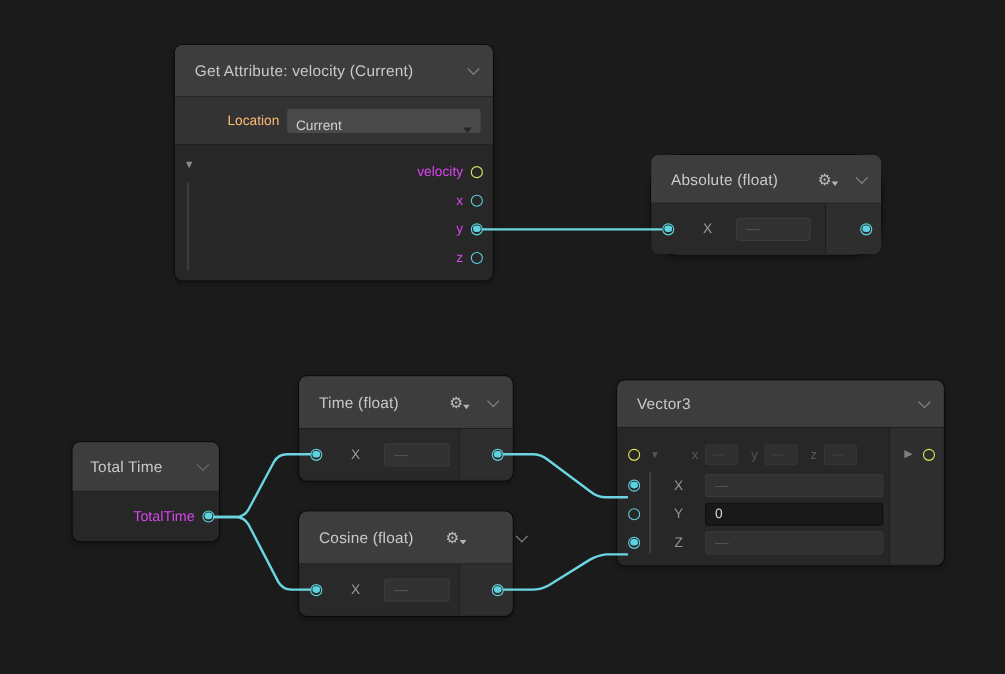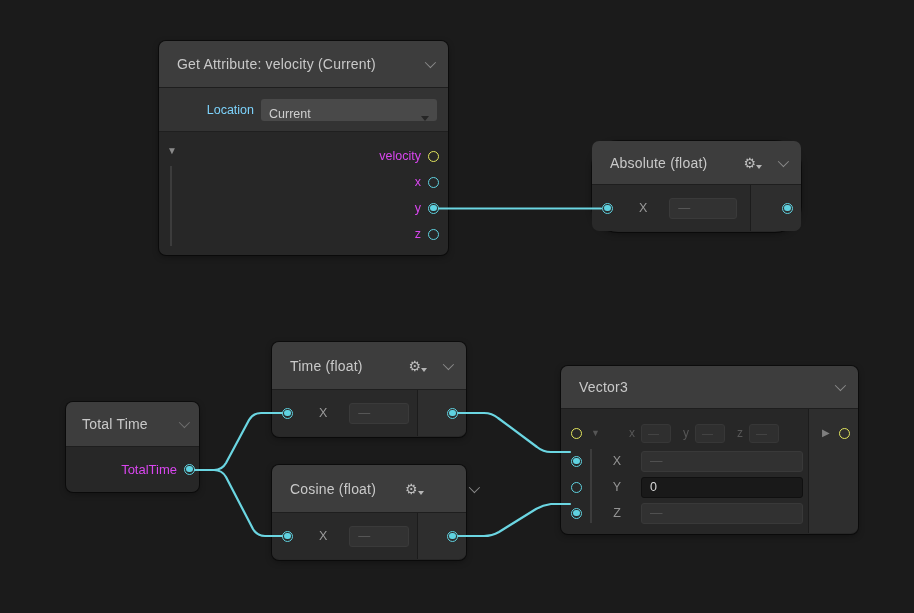--- a/index.html
+++ b/index.html
@@ -41,21 +41,21 @@
     border:1.6px solid #5fd2e0;position:relative;flex:none;
   }
   .port.connected::after{content:"";position:absolute;inset:1.3px;border-radius:50%;background:#5fd2e0;}
   .port.yellow{border-color:#e2e55d;}
 
   
   .settings-row{
     height:44px;background:#333333;border-bottom:1px solid #1f1f1f;
     display:flex;align-items:center;box-sizing:border-box;padding-left:37px;
   }
-  .settings-label{font-size:12.5px;color:#7dd3fc;margin-right:7px;width:58px;text-align:right;}
+  .settings-label{font-size:12.5px;color:#fdba74;margin-right:7px;width:58px;text-align:right;}
   .enum-field{
     width:176px;height:22px;background:#494949;border-radius:3px;
     display:flex;align-items:flex-end;padding:0 8px;box-sizing:border-box;
   }
   .enum-value{font-size:12.5px;color:#cfcfcf;}
   .enum-arrow{
     margin-left:auto;width:0;height:0;
     border-left:4.5px solid transparent;border-right:4.5px solid transparent;
     border-top:5.5px solid #262626;
   }
@@ -213,21 +213,21 @@
     <div class="node-header" style="height:45px;padding:0 12px 0 16px;">
       <span class="node-title">Total Time</span>
       <span class="chev ml-auto" style="border-color:#6f6f6f;"></span>
     </div>
     <div class="tt-body" style="height:44px;">
       <span class="port-label">TotalTime</span>
       <span class="port connected"></span>
     </div>
   </div>
 
-  <div class="node" style="left:561px;top:366px;width:297px;height:168px;">
+  <div class="node" style="left:561px;top:346px;width:297px;height:168px;">
     <div class="node-header" style="height:43px;">
       <span class="node-title">Vector3</span>
       <span class="chev ml-auto"></span>
     </div>
     <div class="v3-body" style="height:124px;">
       <div class="v3-outcol">
         <div class="v3-outrow">
           <span class="v3-play">▶</span>
           <span class="port yellow"></span>
         </div>

